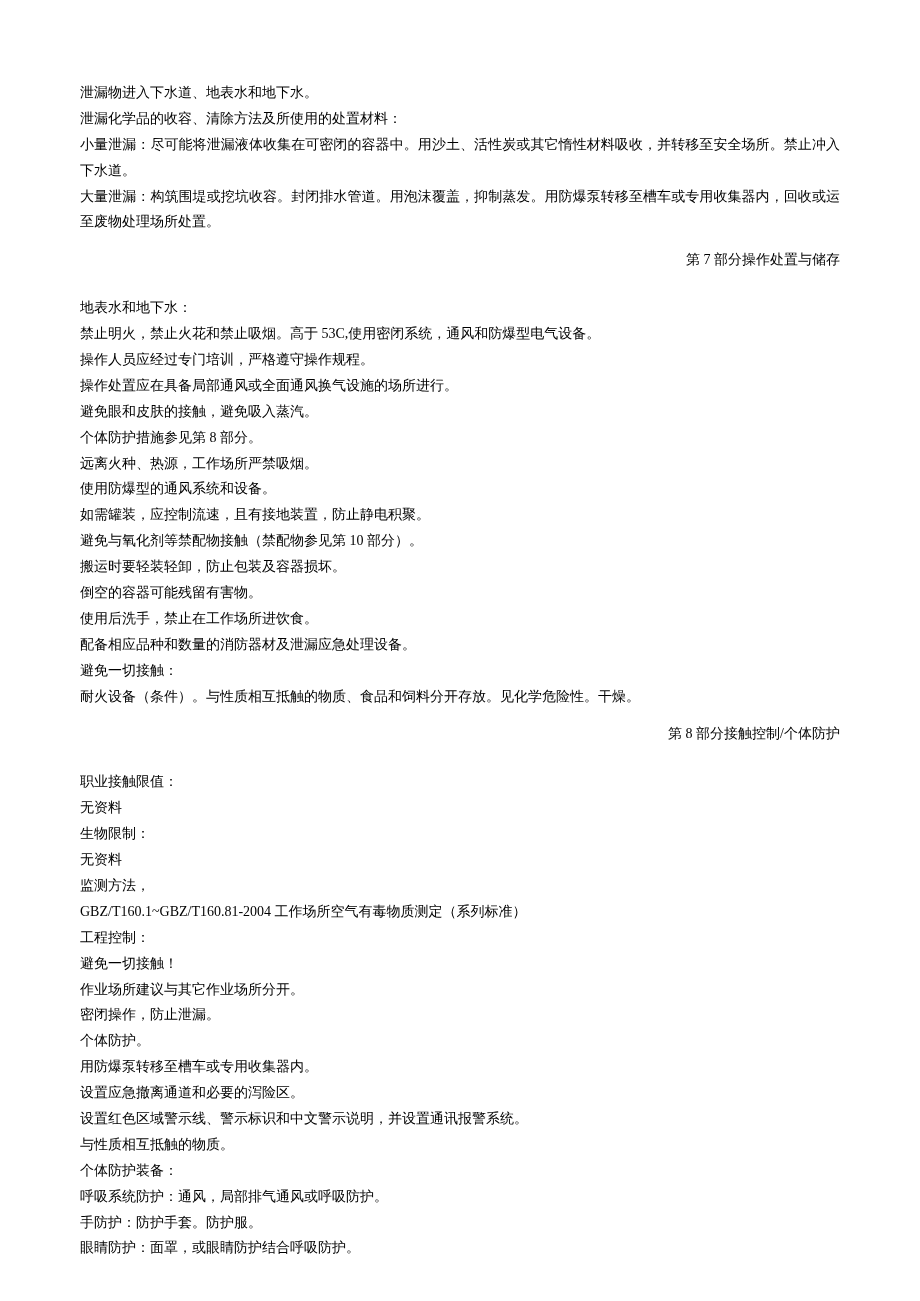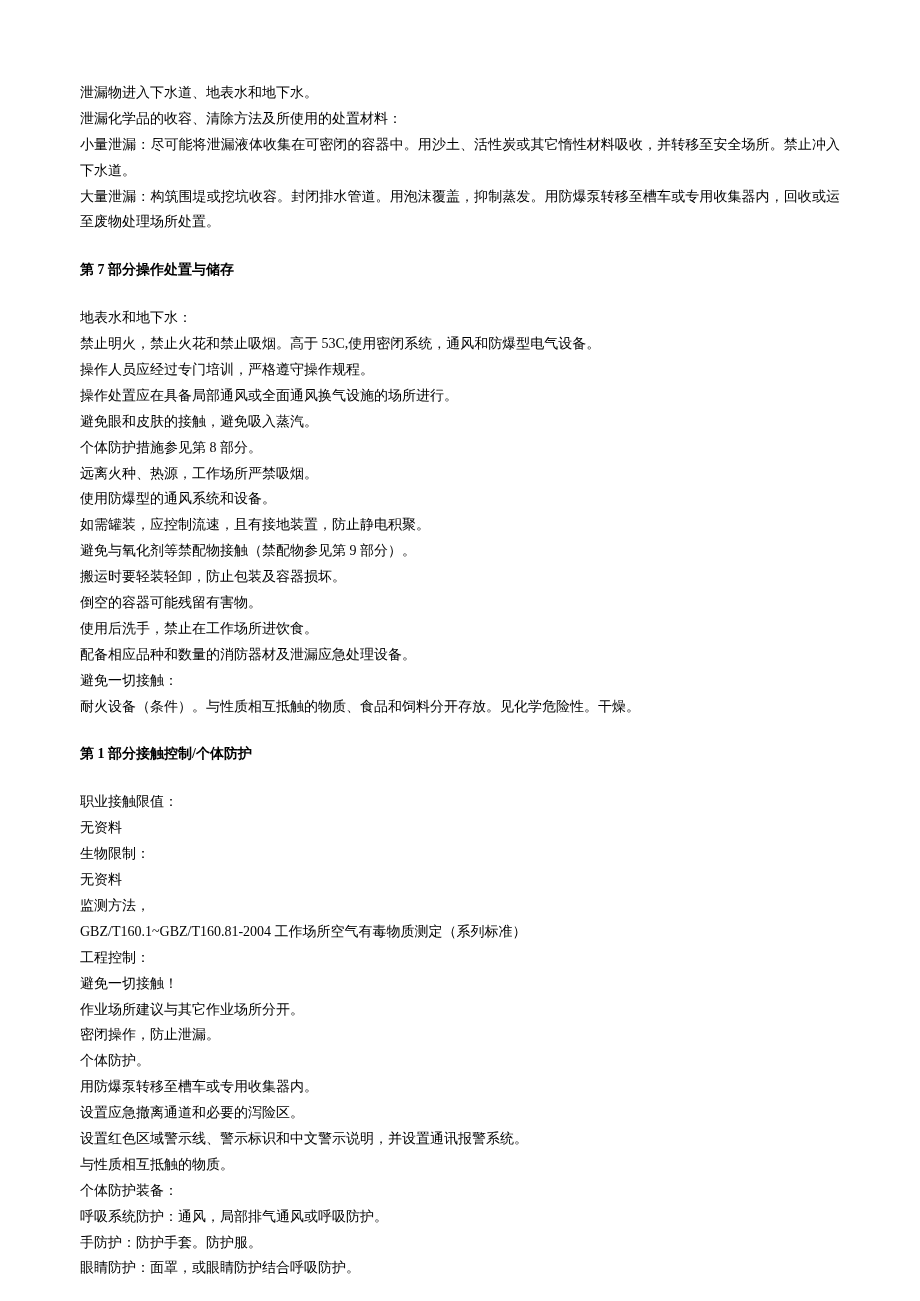--- a/index.html
+++ b/index.html
@@ -11,23 +11,22 @@
       margin: 0;
       padding: 80px 80px 60px 80px;
       width: 920px;
       box-sizing: border-box;
     }
     .paragraph {
       margin: 0;
       text-align: justify;
     }
     .section-title {
-      text-align: left;
-      margin: 22px 0 22px 0;
-      font-weight: bold;
+      text-align: right;
+      margin: 12px 0 22px 0;
     }
   </style>
 </head>
 <body>
 
 <p class="paragraph">泄漏物进入下水道、地表水和地下水。</p>
 <p class="paragraph">泄漏化学品的收容、清除方法及所使用的处置材料：</p>
 <p class="paragraph">小量泄漏：尽可能将泄漏液体收集在可密闭的容器中。用沙土、活性炭或其它惰性材料吸收，并转移至安全场所。禁止冲入下水道。</p>
 <p class="paragraph">大量泄漏：构筑围堤或挖坑收容。封闭排水管道。用泡沫覆盖，抑制蒸发。用防爆泵转移至槽车或专用收集器内，回收或运至废物处理场所处置。</p>
 
@@ -35,29 +34,29 @@
 
 <p class="paragraph">地表水和地下水：</p>
 <p class="paragraph">禁止明火，禁止火花和禁止吸烟。高于 53C,使用密闭系统，通风和防爆型电气设备。</p>
 <p class="paragraph">操作人员应经过专门培训，严格遵守操作规程。</p>
 <p class="paragraph">操作处置应在具备局部通风或全面通风换气设施的场所进行。</p>
 <p class="paragraph">避免眼和皮肤的接触，避免吸入蒸汽。</p>
 <p class="paragraph">个体防护措施参见第 8 部分。</p>
 <p class="paragraph">远离火种、热源，工作场所严禁吸烟。</p>
 <p class="paragraph">使用防爆型的通风系统和设备。</p>
 <p class="paragraph">如需罐装，应控制流速，且有接地装置，防止静电积聚。</p>
-<p class="paragraph">避免与氧化剂等禁配物接触（禁配物参见第 9 部分）。</p>
+<p class="paragraph">避免与氧化剂等禁配物接触（禁配物参见第 10 部分）。</p>
 <p class="paragraph">搬运时要轻装轻卸，防止包装及容器损坏。</p>
 <p class="paragraph">倒空的容器可能残留有害物。</p>
 <p class="paragraph">使用后洗手，禁止在工作场所进饮食。</p>
 <p class="paragraph">配备相应品种和数量的消防器材及泄漏应急处理设备。</p>
 <p class="paragraph">避免一切接触：</p>
 <p class="paragraph">耐火设备（条件）。与性质相互抵触的物质、食品和饲料分开存放。见化学危险性。干燥。</p>
 
-<p class="section-title">第 1 部分接触控制/个体防护</p>
+<p class="section-title">第 8 部分接触控制/个体防护</p>
 
 <p class="paragraph">职业接触限值：</p>
 <p class="paragraph">无资料</p>
 <p class="paragraph">生物限制：</p>
 <p class="paragraph">无资料</p>
 <p class="paragraph">监测方法，</p>
 <p class="paragraph">GBZ/T160.1~GBZ/T160.81-2004 工作场所空气有毒物质测定（系列标准）</p>
 <p class="paragraph">工程控制：</p>
 <p class="paragraph">避免一切接触！</p>
 <p class="paragraph">作业场所建议与其它作业场所分开。</p>

